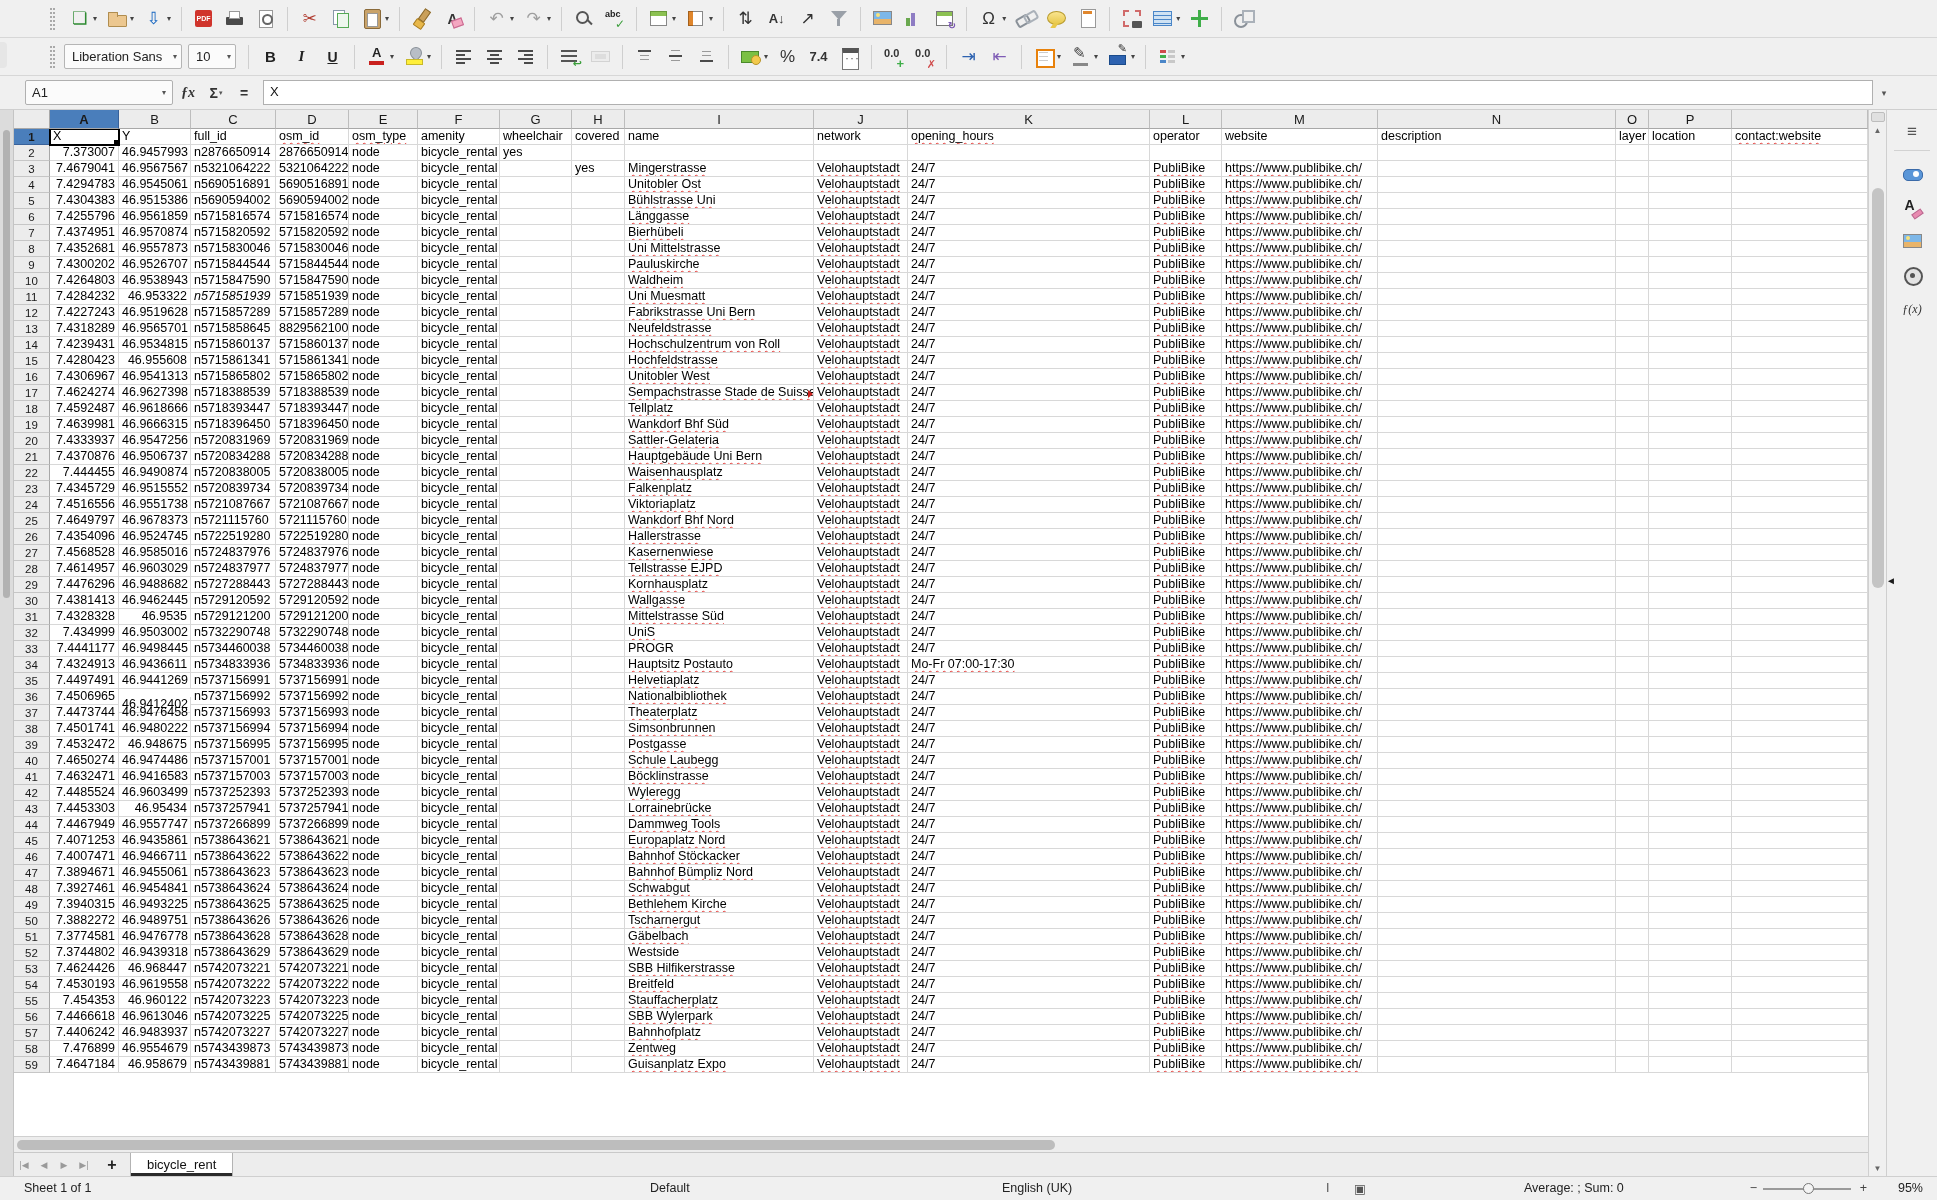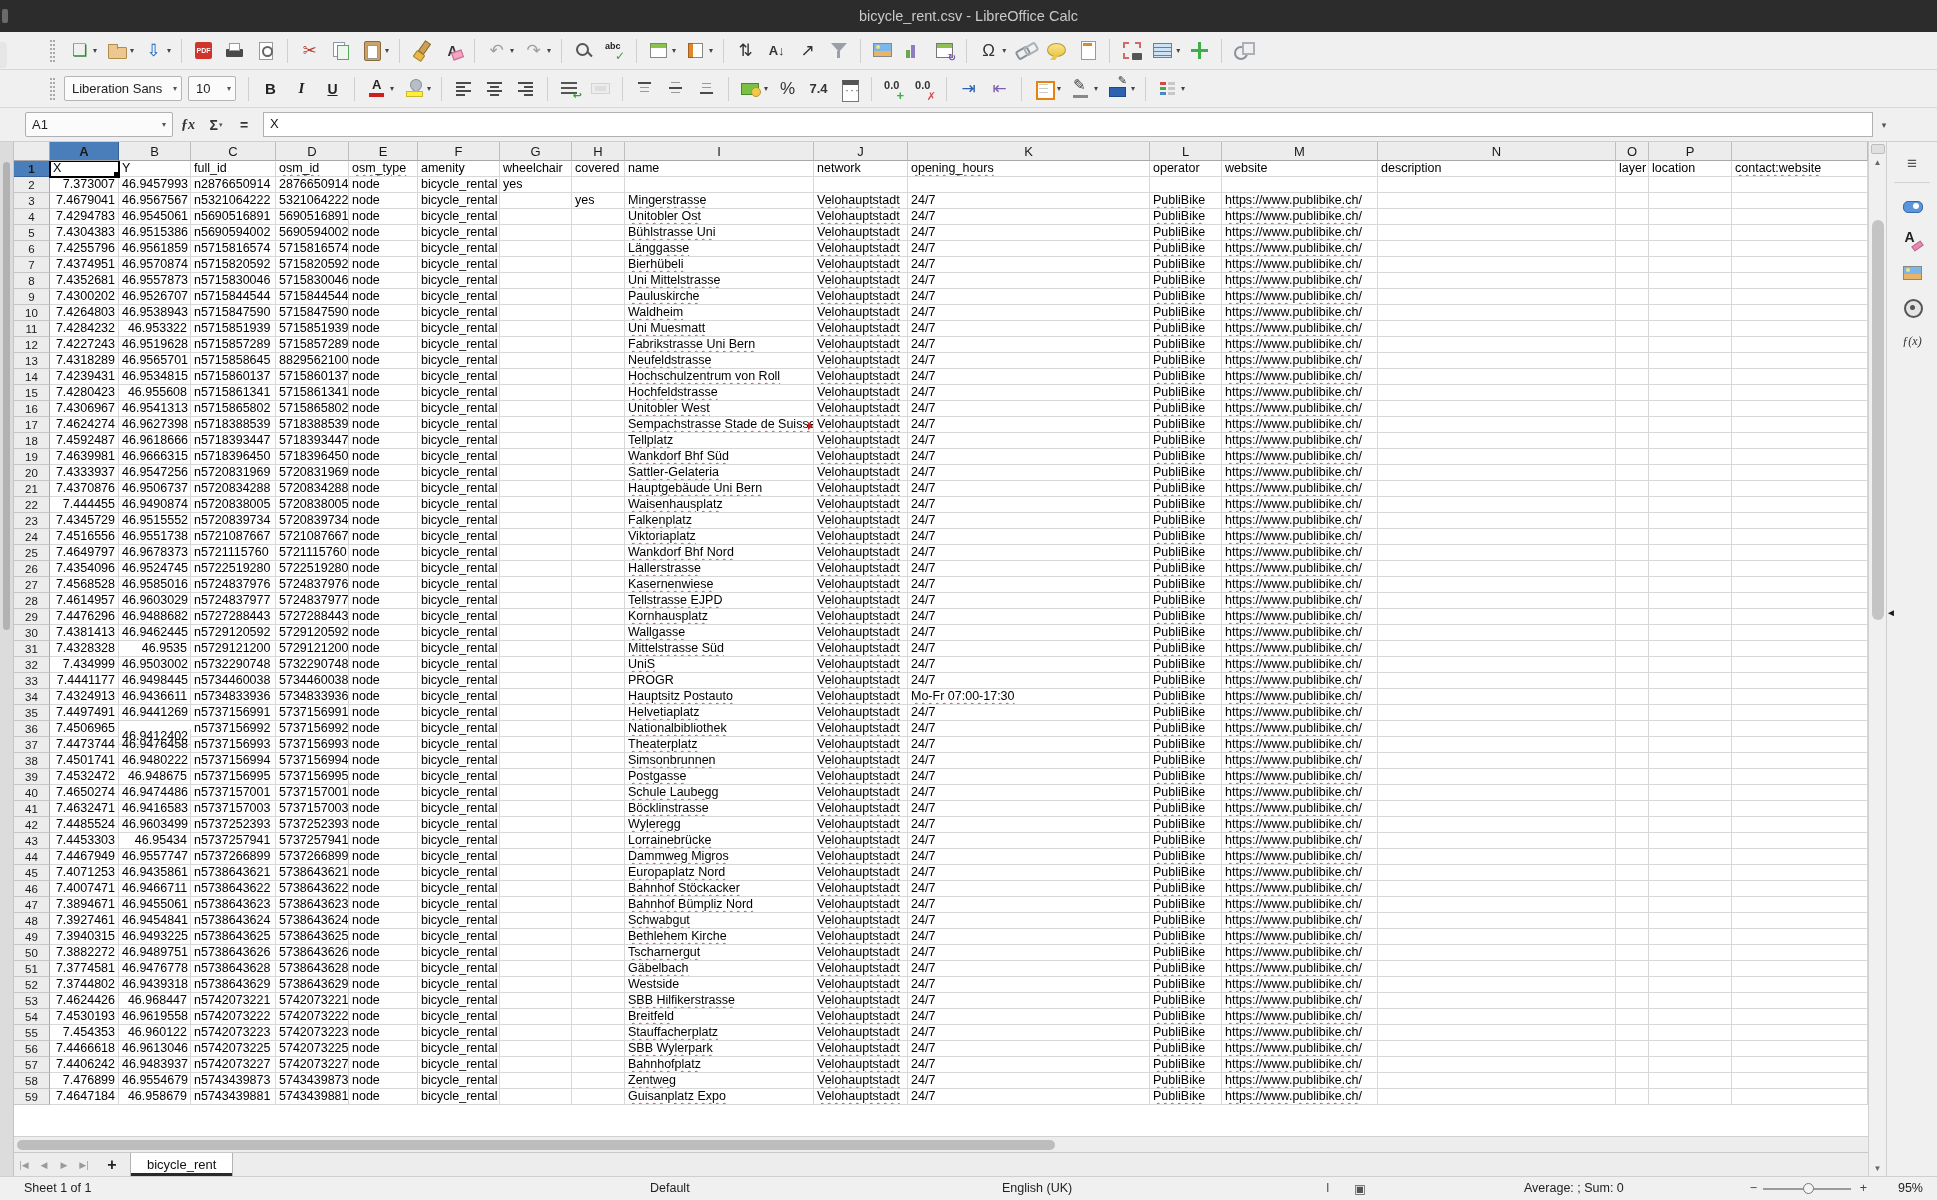--- a/index.html
+++ b/index.html
@@ -197,24 +197,20 @@
   .s1{left:24px;} .s2{left:650px;} .s3{left:1002px;} .s4{left:1326px;color:#555;} .s5{left:1354px;color:#555;}
   .s6{left:1524px;} .s7{right:180px;color:#444;} .s8{right:70px;color:#444;} .s9{right:14px;}
   .ztrack { position:absolute; right:86px; top:11px; width:88px; height:2px; background:#9a9a9a; }
   .zthumb { position:absolute; left:40px; top:-5px; width:11px; height:11px; background:#f4f4f4;
     border:1px solid #777; border-radius:50%; }
 </style>
 </head>
 <body>
 
 <div class="app">
-  <div class="titlebar">
-    <div class="title-fragment"></div>
-    <span>bicycle_rent.csv - LibreOffice Calc</span>
-  </div>
   <div class="edge-sliver"></div>
 
   <div class="toolbar" id="tb-main">
       <div class="grip"></div>
       <div class="tbtn">
         <div class="ic" style="color: rgb(46, 139, 50);">❏</div>
         <span class="tcaret">▾</span>
       </div>
       <div class="tbtn">
         <div class="ic ic-folder"></div>
@@ -673,21 +669,21 @@
             <div class="cell sq" style="width: 156px;">https://www.publibike.ch/</div>
             <div class="cell" style="width: 238px;"></div>
             <div class="cell" style="width: 33px;"></div>
             <div class="cell" style="width: 83px;"></div>
             <div class="cell" style="width: 136px;"></div>
           </div>
           <div class="grow">
             <div class="rowhead">11</div>
             <div class="cell num" style="width: 69px;">7.4284232</div>
             <div class="cell num" style="width: 72px;">46.953322</div>
-            <div class="cell" style="width: 85px;">n5715851939</div>
+            <div class="cell" style="width: 85px; font-style: italic;">n5715851939</div>
             <div class="cell num" style="width: 73px;">5715851939</div>
             <div class="cell" style="width: 69px;">node</div>
             <div class="cell" style="width: 82px;">bicycle_rental</div>
             <div class="cell" style="width: 72px;"></div>
             <div class="cell" style="width: 53px;"></div>
             <div class="cell sq" style="width: 189px;">Uni Muesmatt</div>
             <div class="cell sq" style="width: 94px;">Velohauptstadt</div>
             <div class="cell" style="width: 242px;">24/7</div>
             <div class="cell sq" style="width: 72px;">PubliBike</div>
             <div class="cell sq" style="width: 156px;">https://www.publibike.ch/</div>
@@ -1339,21 +1335,21 @@
           <div class="grow">
             <div class="rowhead">44</div>
             <div class="cell num" style="width: 69px;">7.4467949</div>
             <div class="cell num" style="width: 72px;">46.9557747</div>
             <div class="cell" style="width: 85px;">n5737266899</div>
             <div class="cell num" style="width: 73px;">5737266899</div>
             <div class="cell" style="width: 69px;">node</div>
             <div class="cell" style="width: 82px;">bicycle_rental</div>
             <div class="cell" style="width: 72px;"></div>
             <div class="cell" style="width: 53px;"></div>
-            <div class="cell sq" style="width: 189px;">Dammweg Migros</div>
+            <div class="cell sq" style="width: 189px;">Dammweg Tools</div>
             <div class="cell sq" style="width: 94px;">Velohauptstadt</div>
             <div class="cell" style="width: 242px;">24/7</div>
             <div class="cell sq" style="width: 72px;">PubliBike</div>
             <div class="cell sq" style="width: 156px;">https://www.publibike.ch/</div>
             <div class="cell" style="width: 238px;"></div>
             <div class="cell" style="width: 33px;"></div>
             <div class="cell" style="width: 83px;"></div>
             <div class="cell" style="width: 136px;"></div>
           </div>
           <div class="grow">

